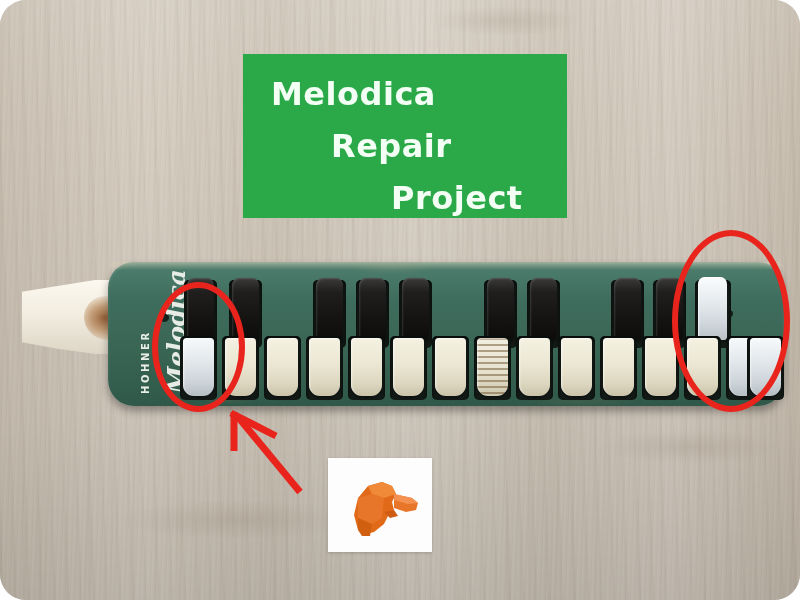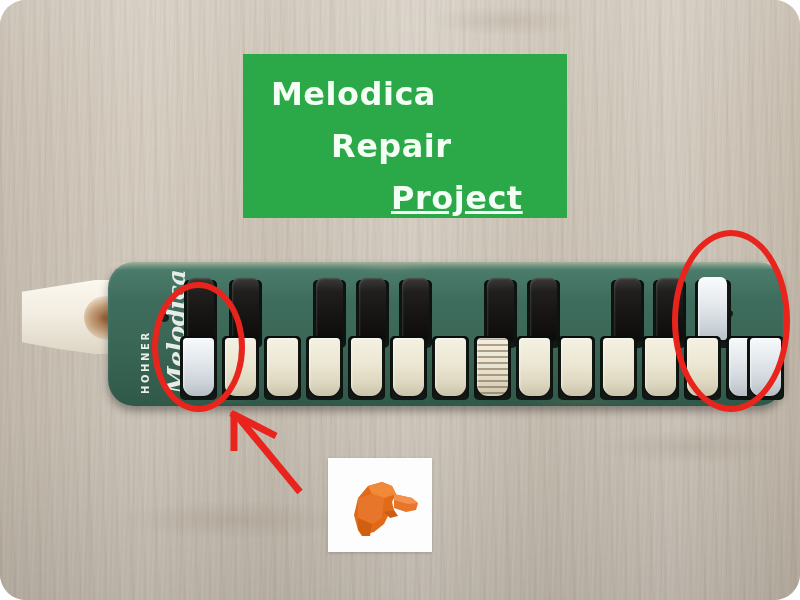--- a/index.html
+++ b/index.html
@@ -86,21 +86,21 @@
     color: #f3fff4;
     font-family: "DejaVu Sans", sans-serif;
     font-weight: bold;
     font-size: 32px;
     line-height: 52px;
     letter-spacing: 0.5px;
     white-space: nowrap;
   }
   .title-line.l1 { padding-left: 2px; }
   .title-line.l2 { padding-left: 62px; }
-  .title-line.l3 { padding-left: 122px; text-decoration: underline; }
+  .title-line.l3 { padding-left: 122px; }
 
   
   #melodica {
     position: absolute;
     left: 22px;
     top: 252px;
     width: 762px;
     height: 160px;
   }
 

